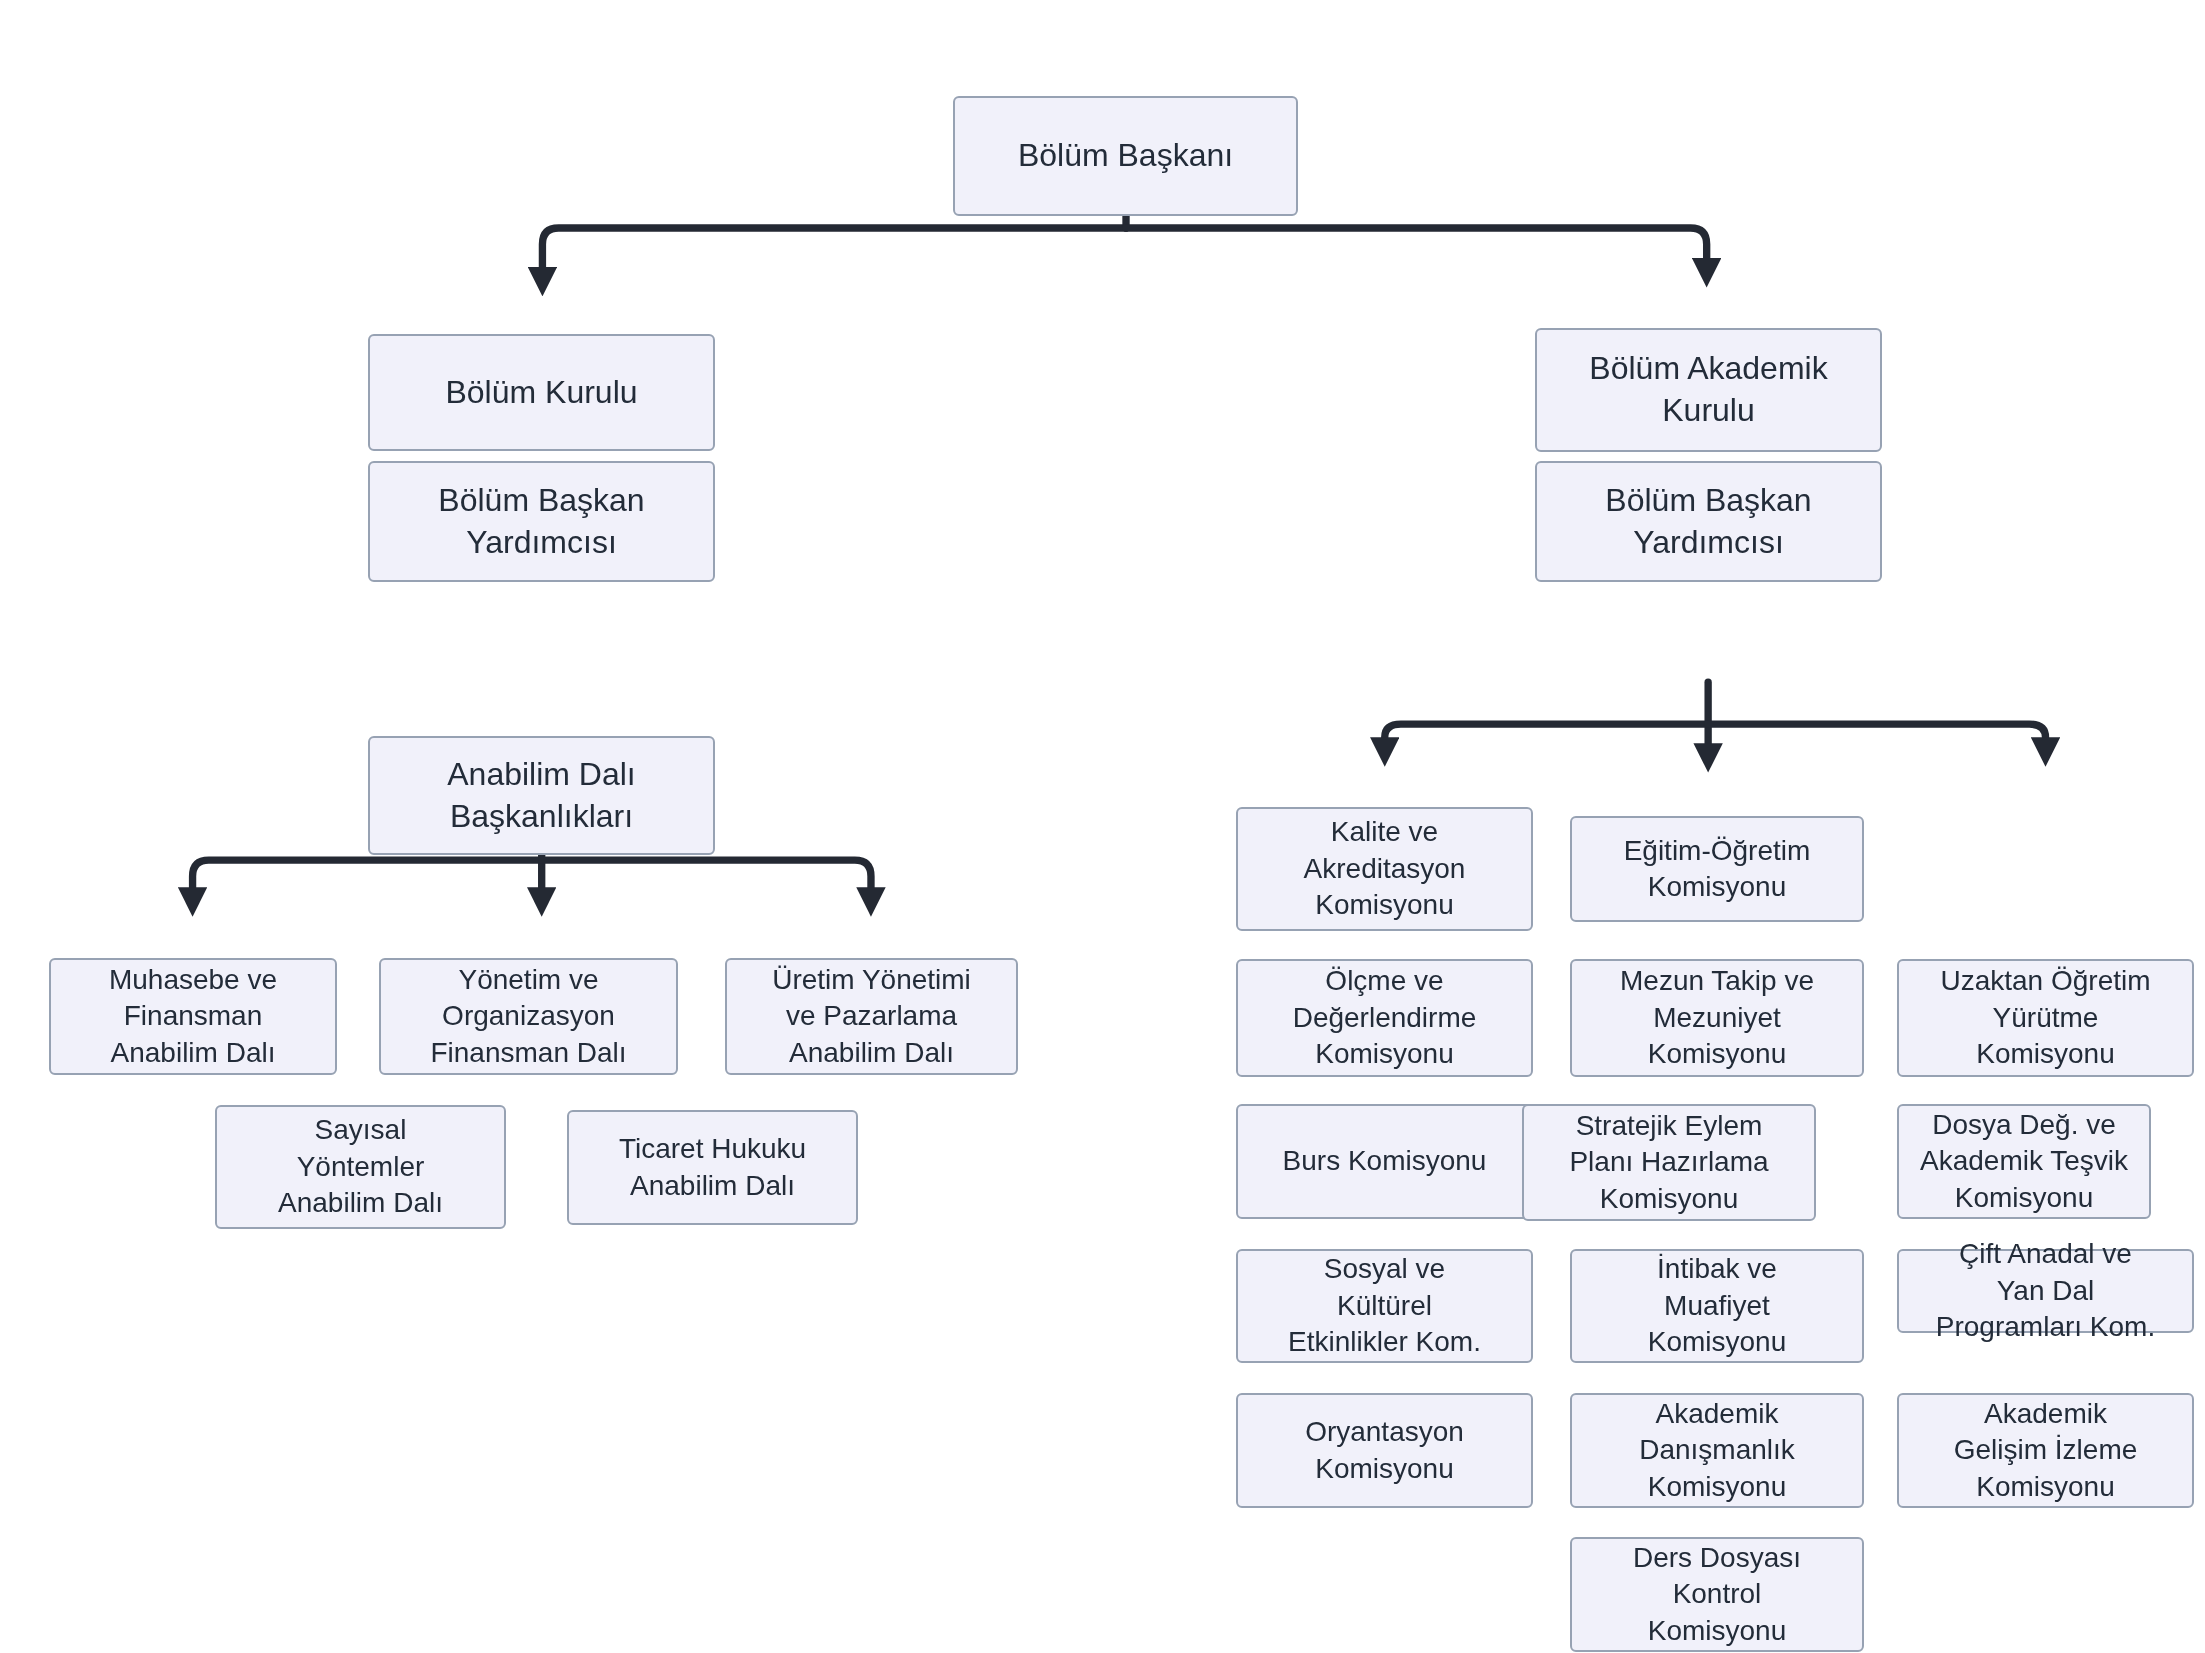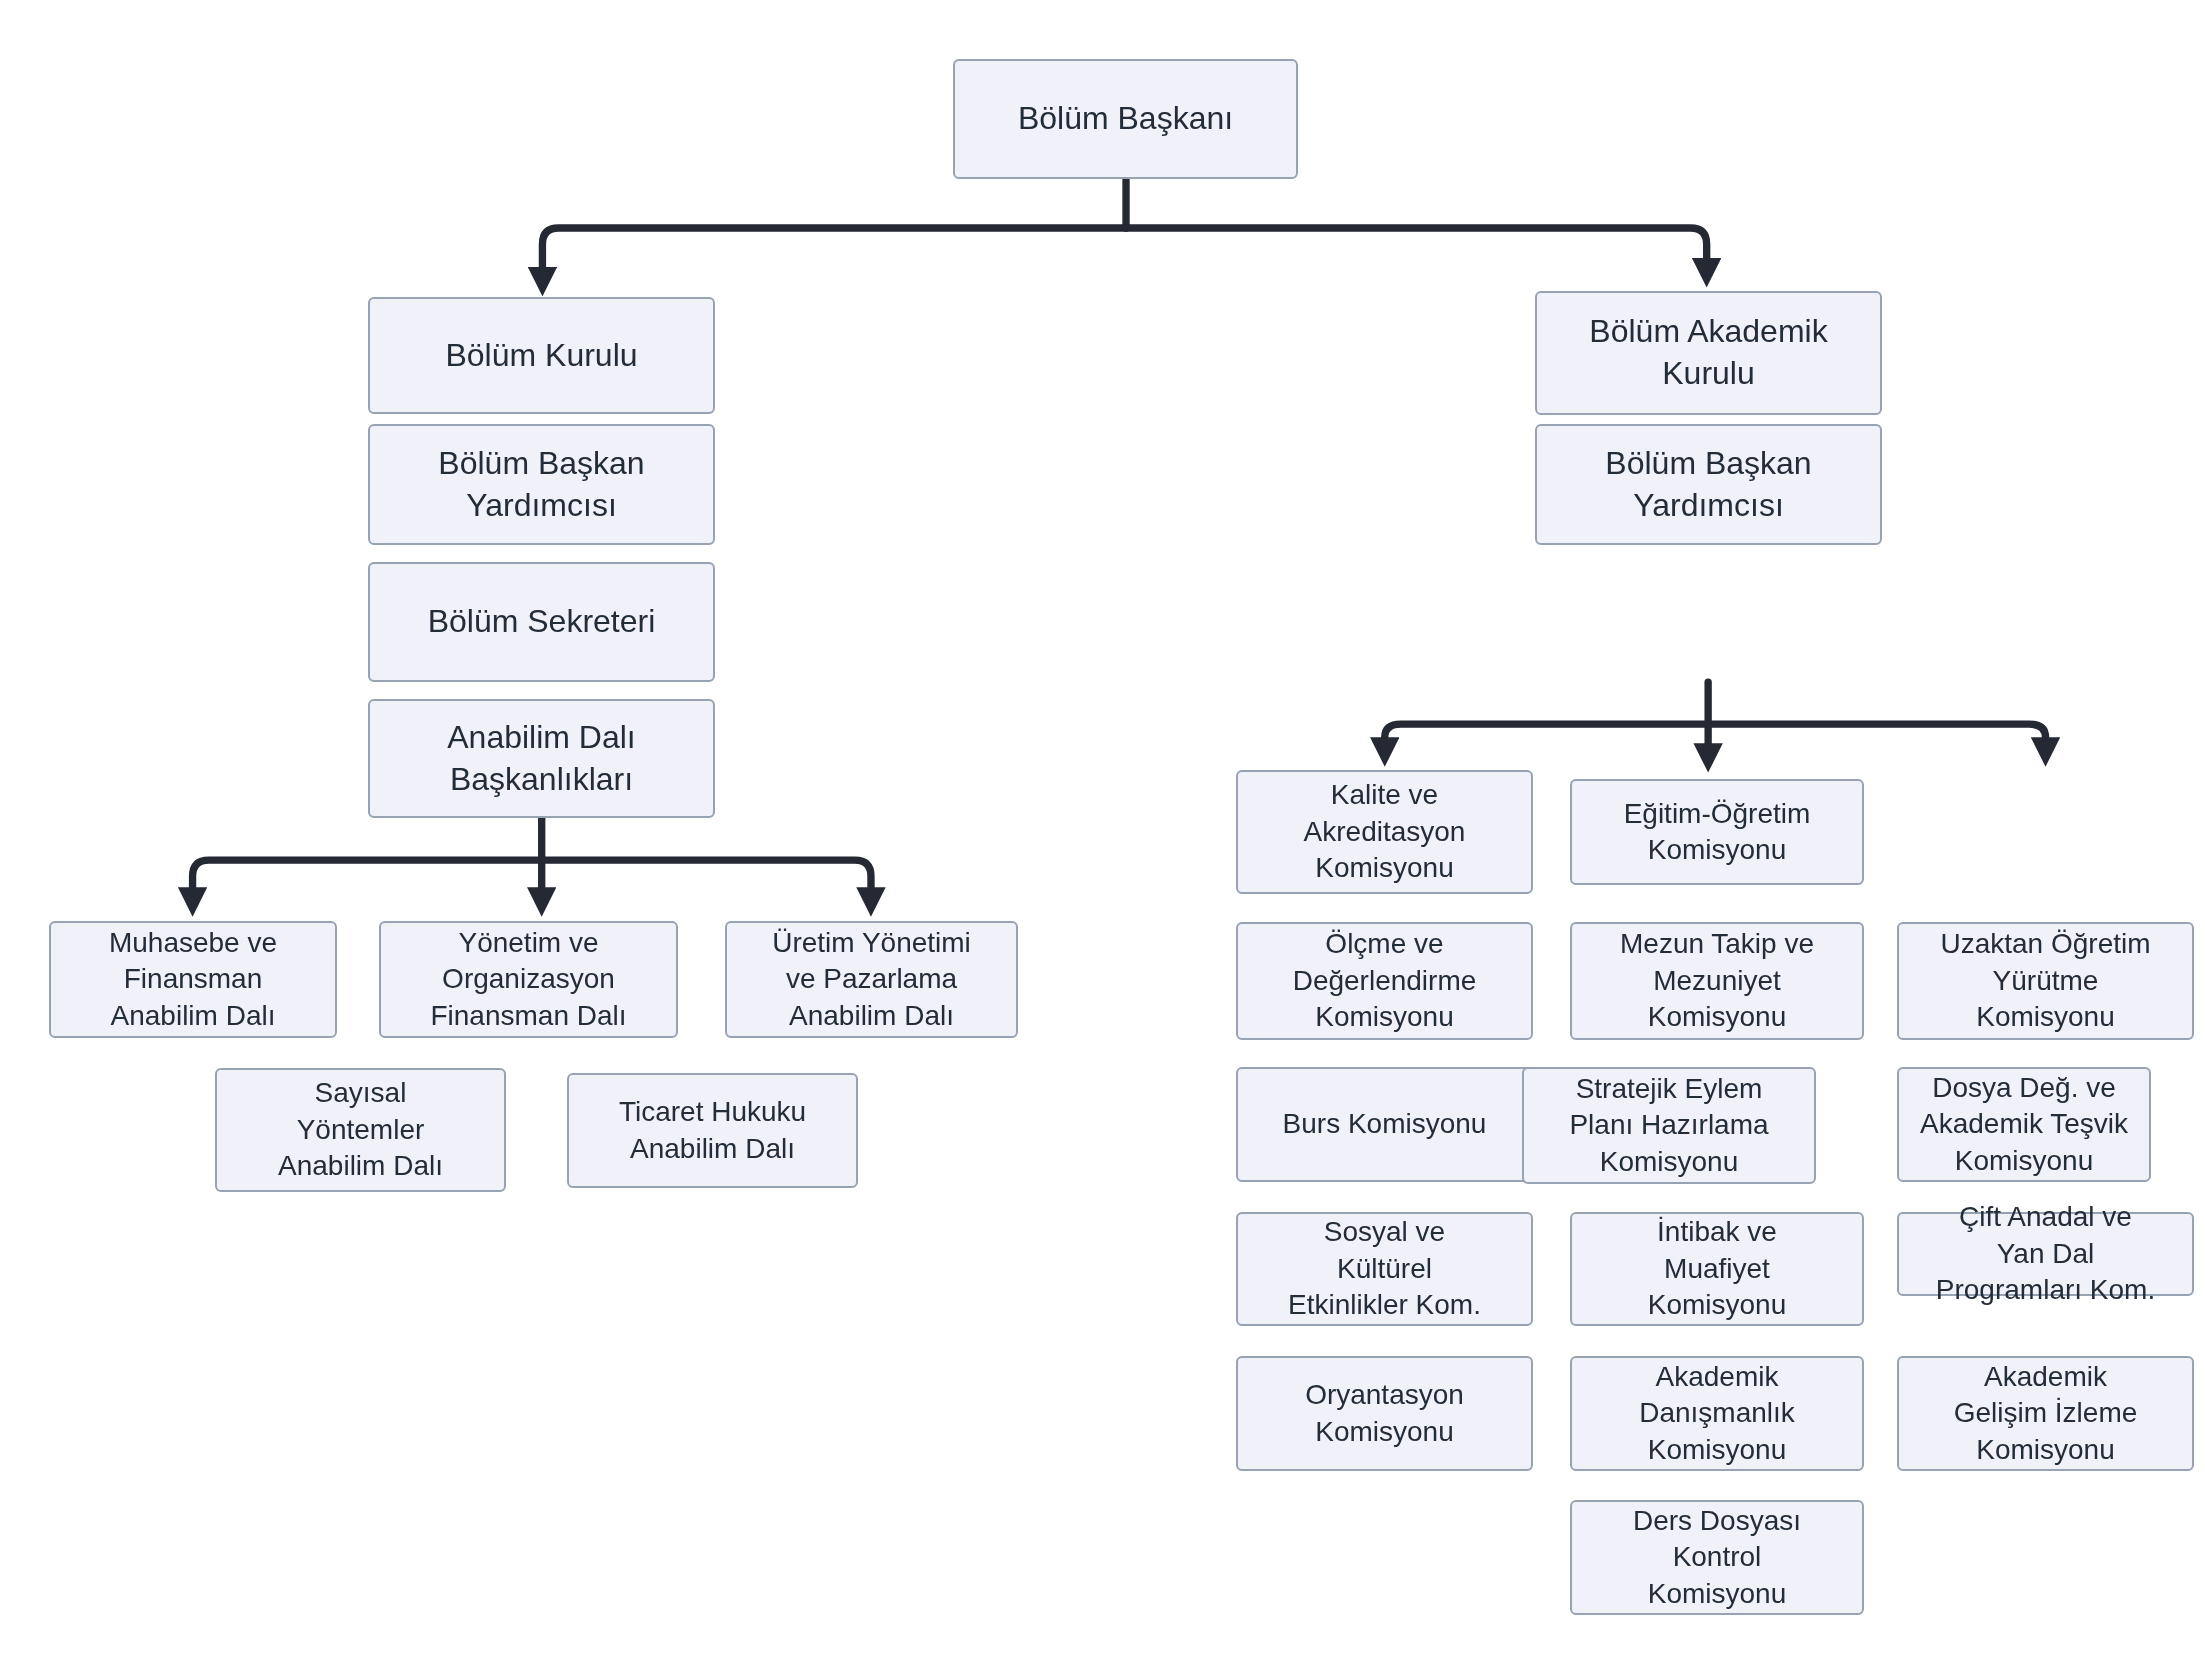--- a/index.html
+++ b/index.html
@@ -44,20 +44,21 @@
     border:2.2px solid var(--node-stroke);
     border-radius:5.9px;
     display:flex;
     align-items:center;
     justify-content:center;
     text-align:center;
     color:var(--text-color);
     white-space:pre-line;
     padding:0 21px;
     line-height:1.3;
+    margin-top:37px;
   }
   .f1{ font-size:32px; }
   .f2{ font-size:28px; }
 
   #n1{left:953px;top:59px;width:345px;height:120px}
   #n2{left:368px;top:297px;width:347px;height:117px}
   #n3{left:368px;top:424px;width:347px;height:121px}
   #n4{left:368px;top:562px;width:347px;height:120px}
   #n5{left:368px;top:699px;width:347px;height:119px}
   #n6{left:49px;top:921px;width:288px;height:117px}
@@ -104,21 +105,20 @@
     <path class="edge" d="M737 1170 H1163 Q1185 1170 1185 1192 V1212" marker-end="url(#arrowhead)"></path>
     <path class="edge" d="M2324 928 V1016" marker-end="url(#arrowhead)"></path>
     <path class="edge" d="M2324 985 H1906 Q1884 985 1884 1003 V1008" marker-end="url(#arrowhead)"></path>
     <path class="edge" d="M2324 985 H2761 Q2783 985 2783 1003 V1008" marker-end="url(#arrowhead)"></path>
   </svg>
 
   <div id="n1" class="node f1">Bölüm Başkanı</div>
   <div id="n2" class="node f1">Bölüm Kurulu</div>
   <div id="n3" class="node f1">Bölüm Başkan
 Yardımcısı</div>
-  <div id="n4" class="node f1">Bölüm Sekreteri</div>
   <div id="n5" class="node f1">Anabilim Dalı
 Başkanlıkları</div>
   <div id="n6" class="node f2">Muhasebe ve
 Finansman
 Anabilim Dalı</div>
   <div id="n7" class="node f2">Yönetim ve
 Organizasyon
 Finansman Dalı</div>
   <div id="n8" class="node f2">Üretim Yönetimi
 ve Pazarlama

